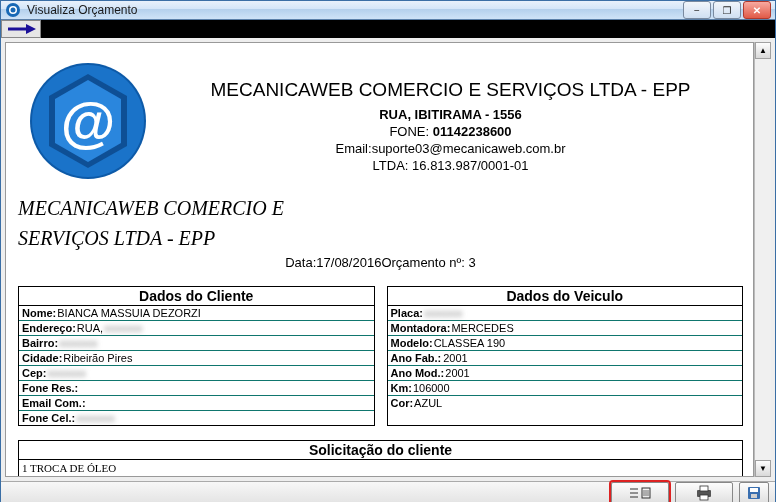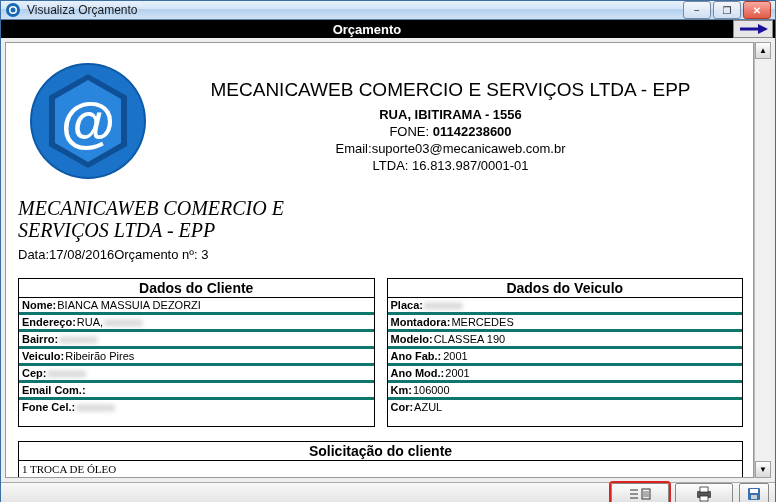--- a/index.html
+++ b/index.html
@@ -19,25 +19,25 @@
   .scroll-v { width: 17px; background: #e9e9e9; border-left:1px solid #bbb; display:flex; flex-direction:column; }
   .scroll-btn { height:17px; background:linear-gradient(#fdfdfd,#d9d9d9); border:1px solid #a0a0a0; display:flex; align-items:center; justify-content:center; }
   .scroll-track { flex:1; background:#f0f0f0; }
   .letterhead { display: flex; align-items: flex-start; }
   .logo { width: 140px; height: 140px; display:flex; align-items:center; justify-content:center; }
   .company-block { flex:1; text-align:center; padding-top:28px; }
   .company-name { font-size: 19px; font-family: Arial; color:#000; }
   .company-addr { font-weight: bold; font-size: 13px; margin-top:6px; }
   .company-line { font-size: 13px; margin-top:2px; }
   .company-italic { font-family: 'Times New Roman', serif; font-style: italic; font-size: 20px; margin-top: 6px; line-height:1.1; }
-  .meta-row { display:flex; justify-content:flex-start; font-size:13px; margin-top:6px; font-family: Arial; }
+  .meta-row { display:flex; justify-content:center; font-size:13px; margin-top:6px; font-family: Arial; }
   .tables-row { display:flex; gap:12px; margin-top:16px; }
   .tbox { flex:1; border:1px solid #000; }
   .tbox-title { text-align:center; font-weight:bold; font-size:14px; border-bottom:1px solid #000; padding:1px 0; }
-  .trow { font-size:11px; border-bottom:3px solid #0f766e; padding:1px 3px; display:flex; min-height:14px; }
+  .trow { font-size:11px; border-bottom:1px solid #0f766e; padding:1px 3px; display:flex; min-height:14px; }
   .trow:last-child { border-bottom:none; }
   .trow .lbl { font-weight:bold; }
   .trow .val { margin-left:1px; }
   .blur { filter: blur(2.5px); color:#888; }
   .solic-wrap { margin-top:14px; }
   .solic-box { border:1px solid #000; border-bottom:none; }
   .solic-title { text-align:center; font-weight:bold; font-size:14px; border-bottom:1px solid #000; padding:1px 0;}
   .solic-item { font-size:11px; padding:2px 3px;font-family:Liberation Serif, serif; }
   .bottom-bar { height:28px; background:linear-gradient(#f7f7f7,#e3e3e3); border-top:1px solid #aaa; display:flex; align-items:center; justify-content:flex-end; padding-right:6px; gap:6px; }
   .bbtn { width:58px; height:22px; border:1px solid #888; background:linear-gradient(#fdfdfd,#e0e0e0); display:flex; align-items:center; justify-content:center; border-radius:2px; }
@@ -65,21 +65,20 @@
       <div class="winbtn">
           <span>❐</span>
         </div>
       <div class="winbtn close">
           <span>✕</span>
         </div>
     </div>
   </div>
 
   <div class="header-bar">
-    <div class="htitle">Orçamento</div>
     <div class="arrow-wrap">
       <svg width="30" height="12" viewBox="0 0 30 12">
         <line x1="2" y1="6" x2="22" y2="6" stroke="#1b1099" stroke-width="3"></line>
         <polygon points="20,1 30,6 20,11" fill="#1b1099"></polygon>
       </svg>
     </div>
   </div>
 
   <div class="content-wrap">
     <div class="paper">
@@ -105,21 +104,21 @@
             <span>Email:</span><span>suporte03@mecanicaweb.com.br</span>
           </div>
           <div class="company-line">
             <span>LTDA:</span>
             <span>16.813.987/0001-01</span>
           </div>
         </div>
       </div>
 
       <div class="company-italic">MECANICAWEB COMERCIO E</div>
-      <div class="company-italic" style="margin-top:0">SERVIÇOS LTDA - EPP</div>
+      <div class="company-italic" style="margin-top:8px">SERVIÇOS LTDA - EPP</div>
 
       <div class="meta-row">
         <div>
           <span>Data:</span><span>17/08/2016</span>
         </div>
         <div>
           <span>Orçamento nº:</span>
           <span>3</span>
         </div>
       </div>
@@ -135,26 +134,29 @@
           <div class="trow">
               <span class="lbl">Endereço:</span>
               <span class="val">RUA,</span>
               <span class="val blur">xxxxxxx</span>
             </div>
           <div class="trow">
               <span class="lbl">Bairro:</span>
               <span class="val blur">xxxxxxx</span>
             </div>
           <div class="trow">
-              <span class="lbl">Veiculo:</span>
+              <span class="lbl">Cidade:</span>
               <span class="val">Ribeirão Pires</span>
             </div>
           <div class="trow">
               <span class="lbl">Cep:</span>
               <span class="val blur">xxxxxxx</span>
+            </div>
+          <div class="trow">
+              <span class="lbl">Fone Res.:</span>
             </div>
           <div class="trow">
               <span class="lbl">Email Com.:</span>
             </div>
           <div class="trow">
               <span class="lbl">Fone Cel.:</span>
               <span class="val blur">xxxxxxx</span>
             </div>
         </div>
 

